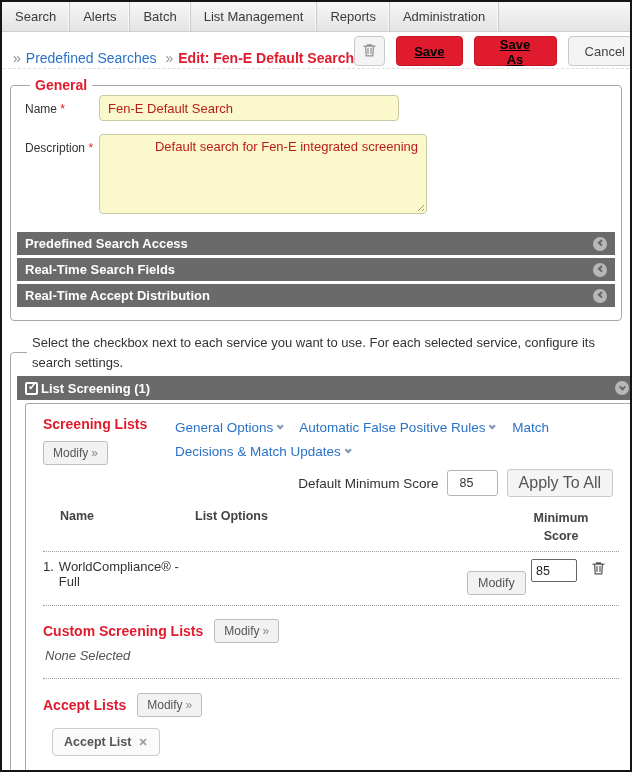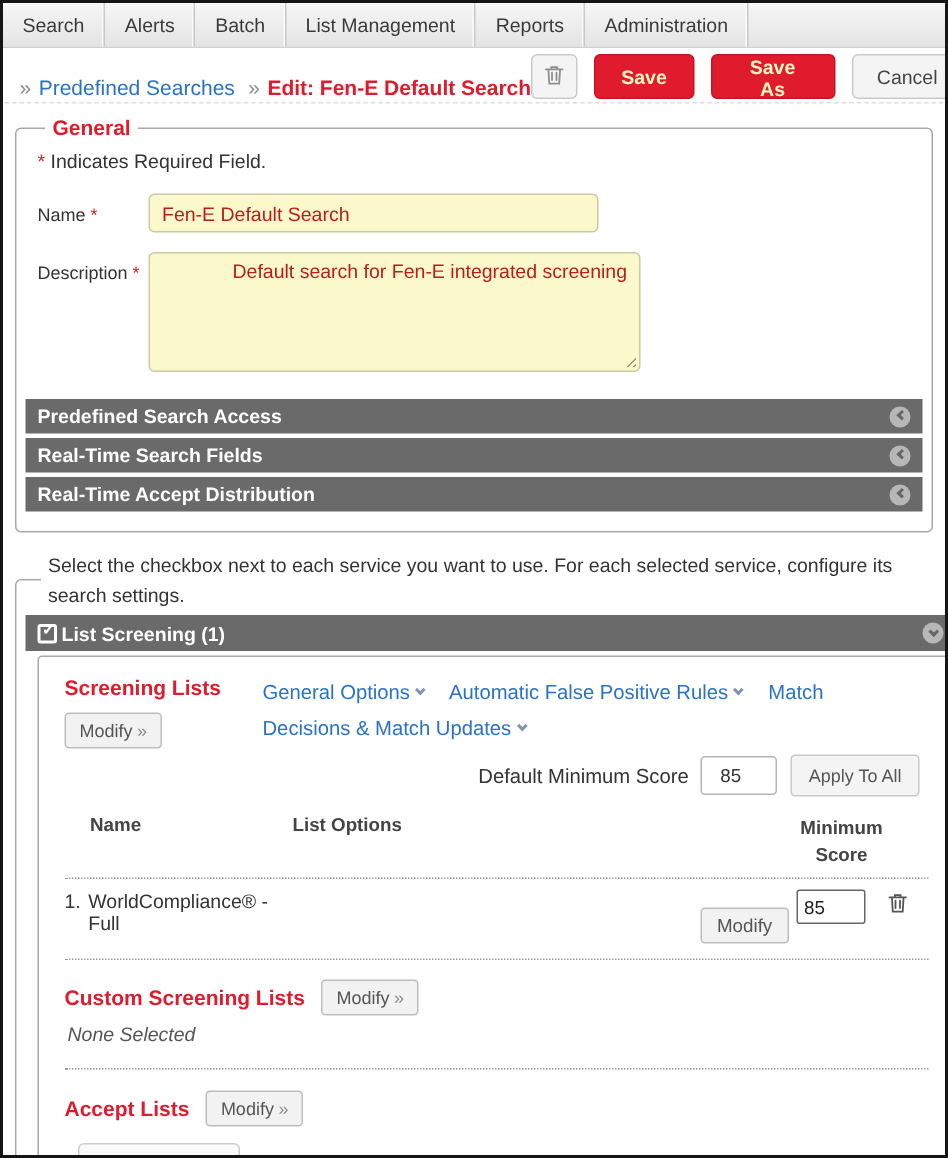--- a/index.html
+++ b/index.html
@@ -32,21 +32,21 @@
     height: 36px; display: flex; justify-content: space-between; align-items: flex-end;
     padding: 2px 0 2px 6px;
   }
   .crumbs { font-size: 14px; white-space: nowrap; }
   .crumb-sep { color: #8c8c8c; margin: 0 5px; }
   .crumb-link { color: #2a72c7; text-decoration: none; cursor: pointer; }
   .crumb-current { color: #e01b2d; font-weight: bold; }
   .actions { display: flex; align-items: center; gap: 11px; }
   .btn { font-family: inherit; font-size: 13px; height: 30px; border-radius: 4px; cursor: pointer; }
   .btn-gray { background: #f4f4f4; border: 1px solid #c9c9c9; color: #444; }
-  .btn-red  { background: #e01b2d; border: 1px solid #c61424; color: #fef9c3; font-weight: bold; padding: 0 17px; }
+  .btn-red  { background: #e01b2d; border: 1px solid #c61424; color: #000000; font-weight: bold; padding: 0 17px; text-decoration: underline; }
   .btn-trash { width: 33px; display: inline-flex; align-items: center; justify-content: center; }
   .btn-cancel { padding: 0 16px; margin-right: -12px; }
   .toolbar-sep { border-top: 1px dashed #ddd; margin: 0 1px; }
 
   
   fieldset { border: 1px solid #a8a8a8; border-radius: 4px; }
   .fs-general { margin: 8px 8px 0 8px; padding: 2px 10px 10px 10px; }
   .fs-general > legend { color: #e01b2d; font-weight: bold; font-size: 14px; padding: 0 5px; margin-left: 9px; }
   .req { color: #e01b2d; }
   .note { font-size: 13px; margin: 5px 0 14px 4px; }
@@ -109,21 +109,21 @@
   .sl-menus { width: 374px; margin-left: 14px; font-size: 13.5px; line-height: 1.75; }
   .mlink { color: #2a72c7; text-decoration: none; cursor: pointer; margin-right: 14px; white-space: normal; }
   .mlink .chev { border-color: #7d95b5; margin-left: 4px; transform: rotate(45deg) translate(-2px,-3px); }
 
   .dms { display: flex; justify-content: flex-end; align-items: center; margin: 4px 6px 10px 0; }
   .dms label { font-size: 13.5px; margin-right: 8px; margin-left: 23px; }
   .score-input {
     width: 51px; height: 26px; border: 1px solid #b5b5b5; border-radius: 3px;
     font-family: inherit; font-size: 12.5px; padding: 0 0 0 12px; color: #333;
   }
-  .btn-apply { margin-left: 9px; padding: 0 11px; height: 28px; font-size: 12px; color: #555; border-radius: 3px; }
+  .btn-apply { margin-left: 9px; padding: 0 11px; height: 28px; font-size: 16px; color: #555; border-radius: 3px; }
 
   .grid { display: grid; grid-template-columns: 152px 1fr 64px 60px 28px; }
   .thead { padding: 2px 0 6px; border-bottom: 1px dotted #9c9c9c; font-size: 12.5px; font-weight: bold; color: #444; }
   .th-name { padding-left: 17px; }
   .th-score { grid-column: 4; text-align: center; line-height: 1.45; }
   .trow { padding: 7px 0 10px; border-bottom: 1px dotted #9c9c9c; font-size: 13px; }
   .cell-name { display: flex; gap: 5px; padding-left: 0; }
   .cell-name .nm { max-width: 132px; }
   .cell-mod { padding-top: 12px; }
   .cell-mod .btn-modify { padding: 4px 10px; font-size: 12.5px; }
@@ -170,24 +170,20 @@
     </button>
     <button class="btn btn-red">Save</button>
     <button class="btn btn-red">Save As</button>
     <button class="btn btn-gray btn-cancel">Cancel</button>
   </div>
 </div>
 <div class="toolbar-sep"></div>
 
 <fieldset class="fs-general">
   <legend>General</legend>
-  <div class="note">
-    <span class="req">*</span>
-    <span>Indicates Required Field.</span>
-  </div>
   <div class="frow">
     <label><span>Name</span> <span class="req">*</span></label>
     <input class="yinput" type="text" value="Fen-E Default Search" style="">
   </div>
   <div class="frow">
     <label><span>Description</span> <span class="req">*</span></label>
     <span class="ta-wrap">
         <textarea class="ytext" style="">Default search for Fen-E integrated screening</textarea>
       </span>
   </div>

